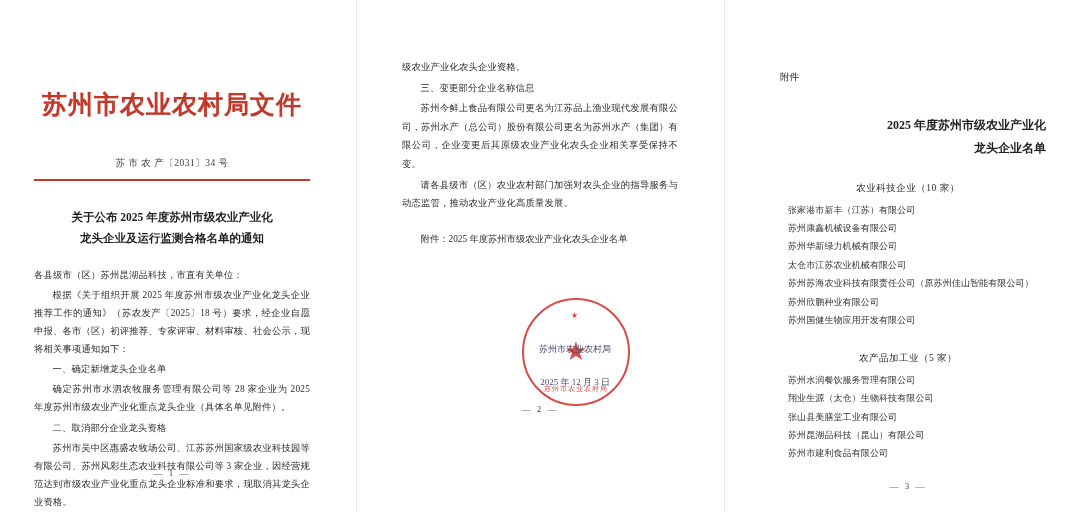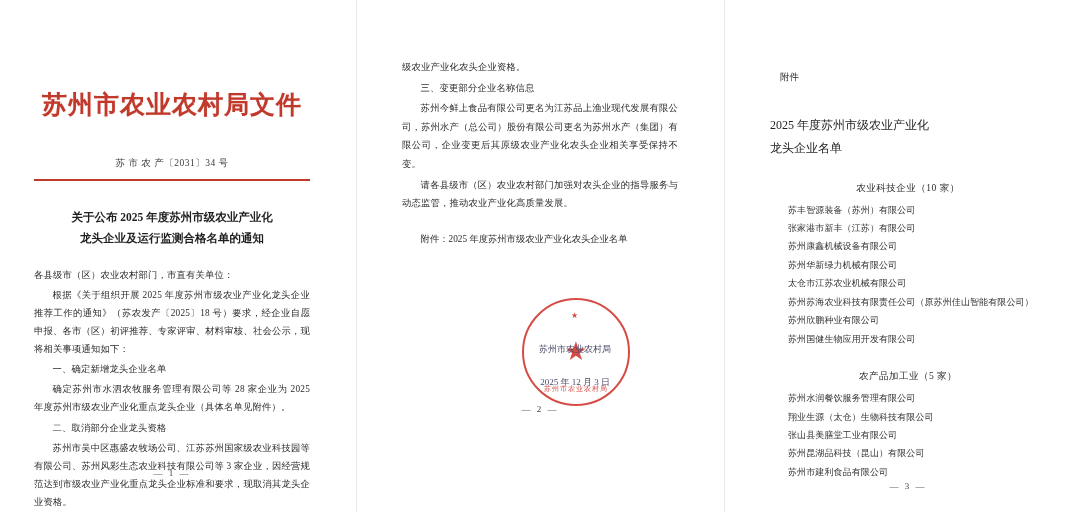--- a/index.html
+++ b/index.html
@@ -150,23 +150,23 @@
   }
 
   
   .attach-label {
     font-size: 9.5px;
     color: #2b2b2b;
     margin-top: 18px;
     margin-left: 10px;
   }
   .list-title {
-    text-align: left;
+    text-align: right;
     font-size: 12px;
-    font-weight: normal;
+    font-weight: bold;
     color: #1f1f1f;
     line-height: 1.9;
     margin-top: 30px;
   }
   .group-head {
     text-align: center;
     font-size: 9.5px;
     color: #2b2b2b;
     margin-top: 22px;
     margin-bottom: 6px;
@@ -208,21 +208,21 @@
 
   <div class="page page-1">
     <div class="doc-title">苏州市农业农村局文件</div>
     <div class="doc-number">苏 市 农 产〔2031〕34 号</div>
     <div class="red-rule"></div>
     <div class="notice-title">
       <div>关于公布 2025 年度苏州市级农业产业化</div>
       <div>龙头企业及运行监测合格名单的通知</div>
     </div>
     <div class="body-block">
-      <p>各县级市（区）农业农村部门，市直有关单位：</p>
+      <p>各县级市（区）苏州昆湖品科技，市直有关单位：</p>
       <p class="indent">根据《关于组织开展 2025 年度苏州市级农业产业化龙头企业推荐工作的通知》（苏农发产〔2025〕18 号）要求，经企业自愿申报、各市（区）初评推荐、专家评审、材料审核、社会公示，现将相关事项通知如下：</p>
       <p class="indent">一、确定新增龙头企业名单</p>
       <p class="indent">确定苏州市水泗农牧服务管理有限公司等 28 家企业为 2025 年度苏州市级农业产业化重点龙头企业（具体名单见附件）。</p>
       <p class="indent">二、取消部分企业龙头资格</p>
       <p class="indent">苏州市吴中区惠盛农牧场公司、江苏苏州国家级农业科技园等有限公司、苏州风彩生态农业科技有限公司等 3 家企业，因经营规范达到市级农业产业化重点龙头企业标准和要求，现取消其龙头企业资格。</p>
     </div>
     <div class="page-footer">— 1 —</div>
   </div>
 
   <div class="divider"></div>
@@ -251,21 +251,20 @@
 
   <div class="page page-3">
     <div class="attach-label">附件</div>
     <div class="list-title">
       <div>2025 年度苏州市级农业产业化</div>
       <div>龙头企业名单</div>
     </div>
 
     <div class="group-head">农业科技企业（10 家）</div>
     <ul class="company-list">
-      <li>苏丰智源装备（苏州）有限公司</li>
       <li>张家港市新丰（江苏）有限公司</li>
       <li>苏州康鑫机械设备有限公司</li>
       <li>苏州华新绿力机械有限公司</li>
       <li>太仓市江苏农业机械有限公司</li>
       <li>苏州苏海农业科技有限责任公司（原苏州佳山智能有限公司）</li>
       <li>苏州欣鹏种业有限公司</li>
       <li>苏州国健生物应用开发有限公司</li>
     </ul>
 
     <div class="group-head">农产品加工业（5 家）</div>

